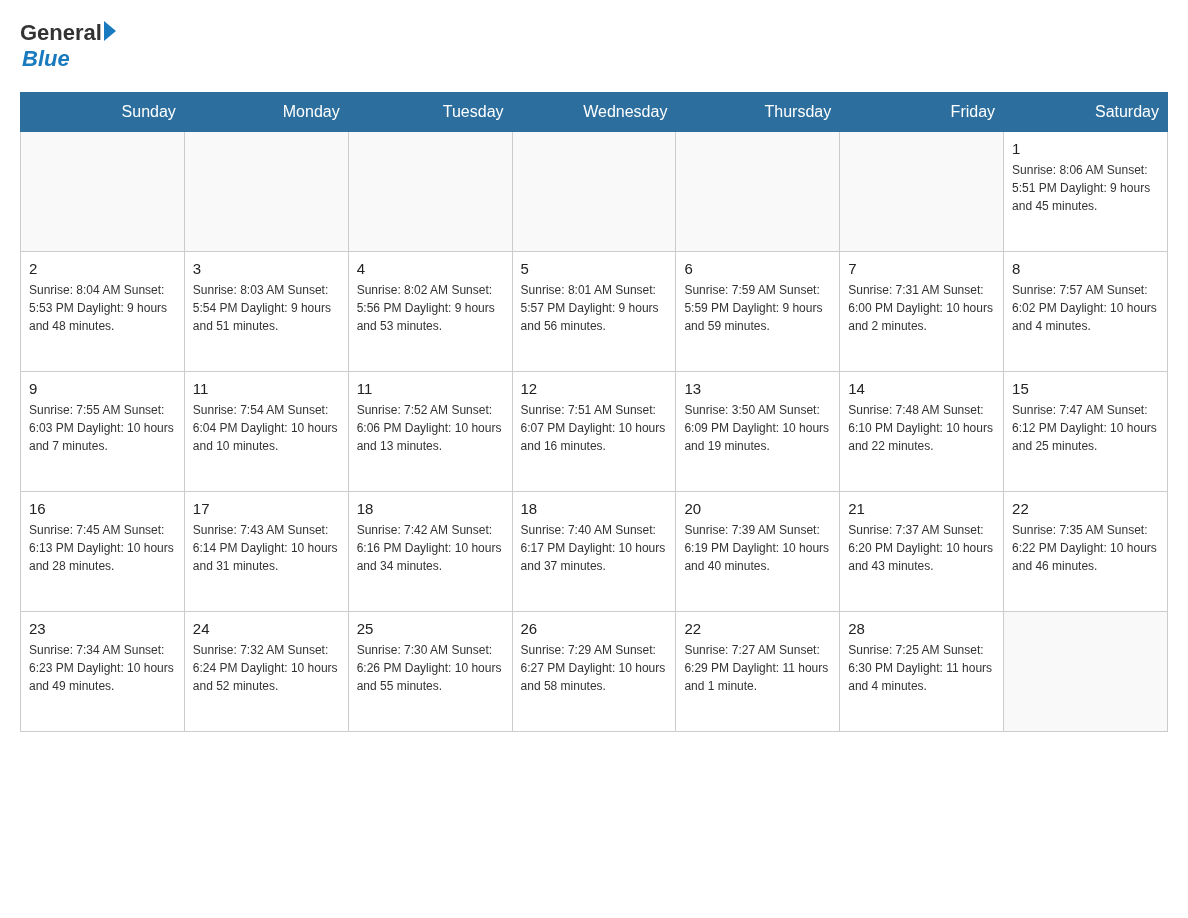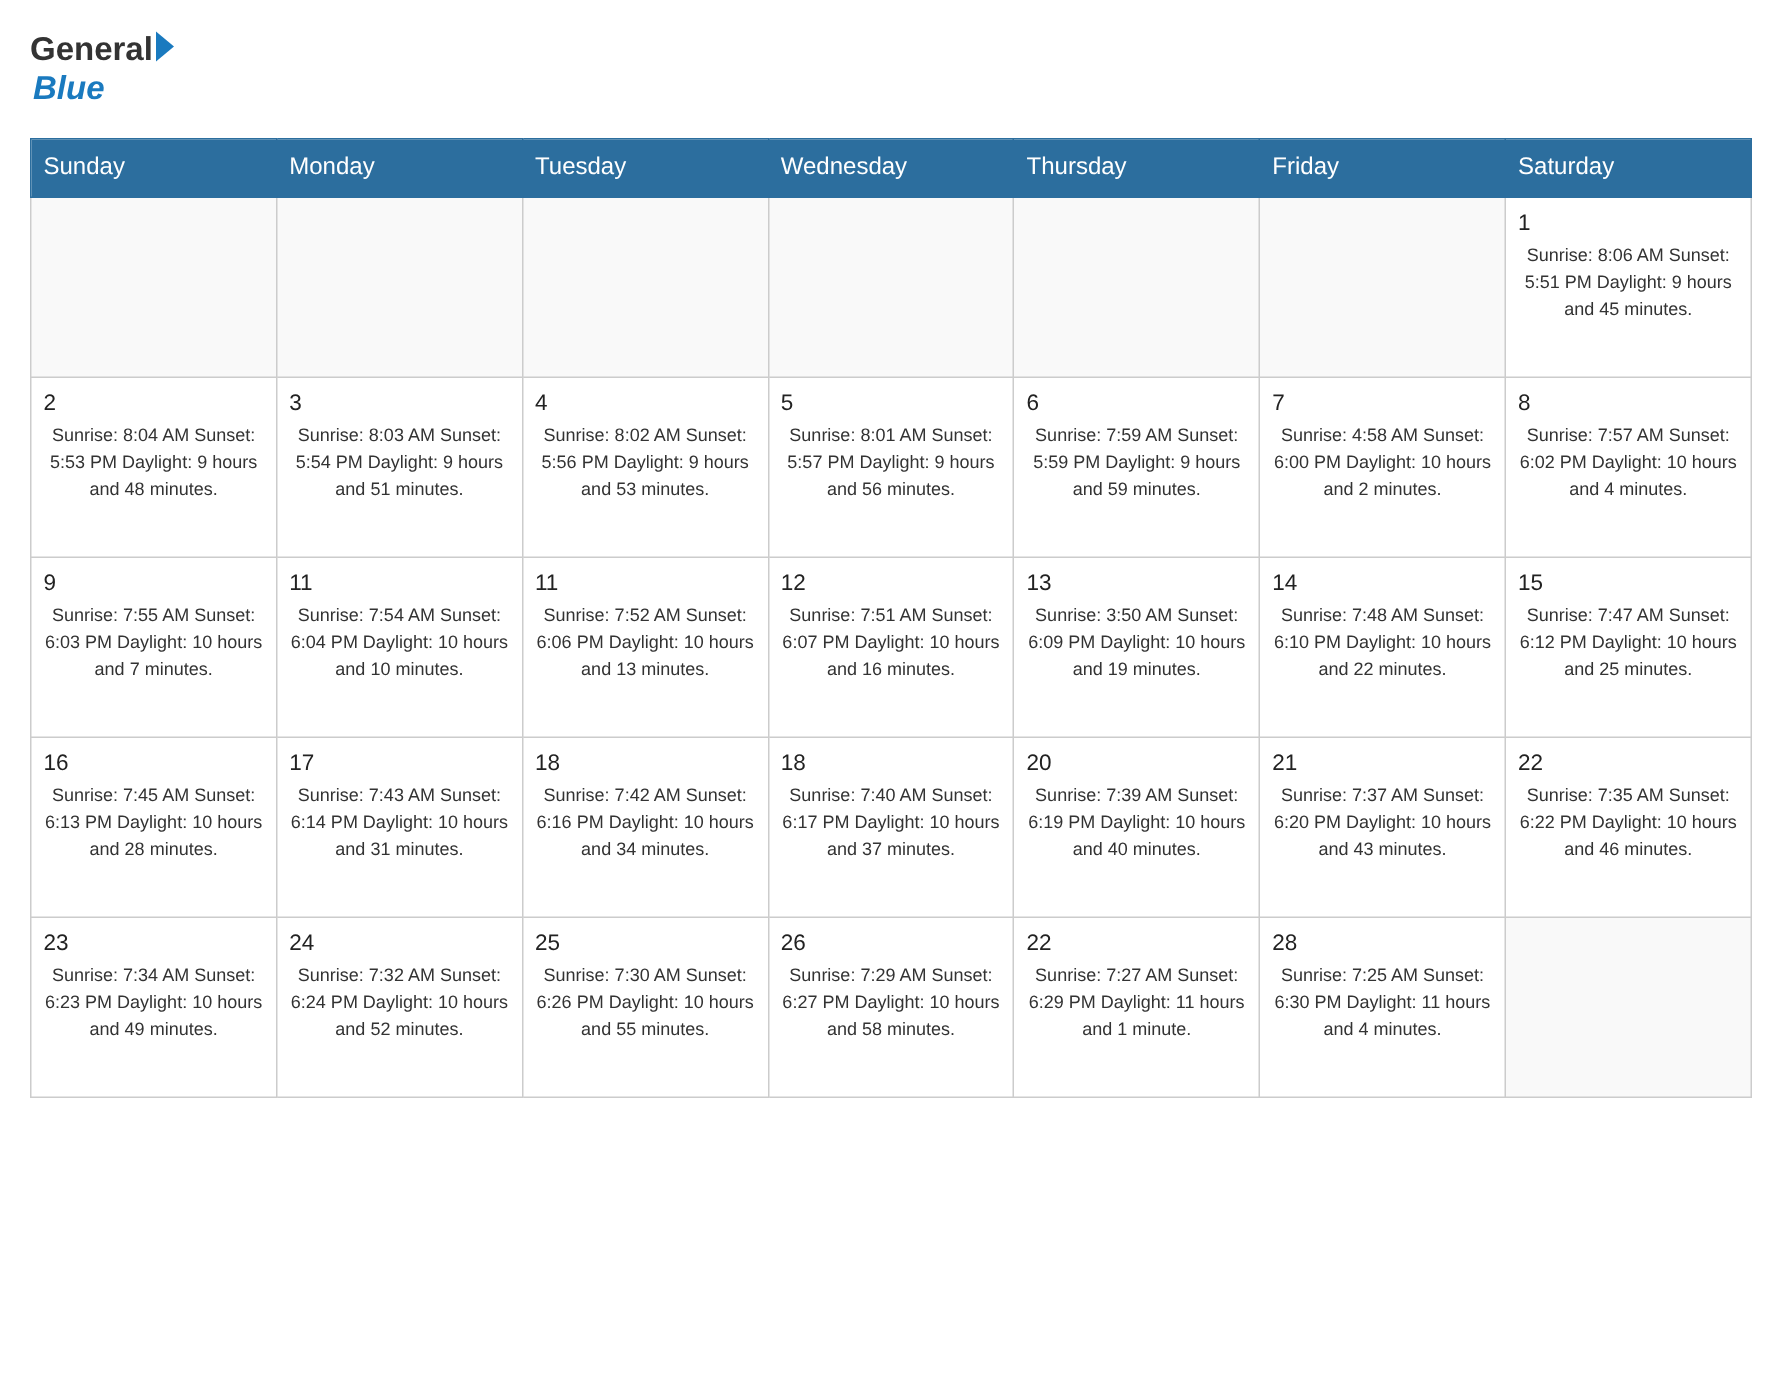--- a/index.html
+++ b/index.html
@@ -55,21 +55,21 @@
       width: 100%;
       border-collapse: collapse;
       border: 1px solid #aaa;
     }
     .calendar-table th {
       background-color: #2c6e9e;
       color: #fff;
       padding: 10px 8px;
       font-size: 16px;
       font-weight: normal;
-      text-align: left;
+      text-align: right;
       border: 1px solid #2c6e9e;
     }
     .calendar-table td {
       vertical-align: top;
       padding: 8px;
       border: 1px solid #ccc;
       width: 14.28%;
       height: 120px;
       font-size: 12px;
       color: #333;
@@ -82,21 +82,20 @@
       font-size: 15px;
       font-weight: normal;
       color: #222;
       margin-bottom: 4px;
       display: block;
     }
     .day-info {
       font-size: 12px;
       line-height: 1.5;
       color: #333;
-      text-align: center;
     }
     .logo-wrapper {
       display: flex;
       flex-direction: column;
       align-items: flex-start;
     }
     .logo-line1 {
       display: flex;
       align-items: center;
     }
@@ -183,21 +182,21 @@
         </td>
         <td>
           <span class="day-number">6</span>
           <div class="day-info">Sunrise: 7:59 AM
 Sunset: 5:59 PM
 Daylight: 9 hours
 and 59 minutes.</div>
         </td>
         <td>
           <span class="day-number">7</span>
-          <div class="day-info">Sunrise: 4:58 AM
+          <div class="day-info">Sunrise: 7:31 AM
 Sunset: 6:00 PM
 Daylight: 10 hours
 and 2 minutes.</div>
         </td>
         <td>
           <span class="day-number">8</span>
           <div class="day-info">Sunrise: 7:57 AM
 Sunset: 6:02 PM
 Daylight: 10 hours
 and 4 minutes.</div>

